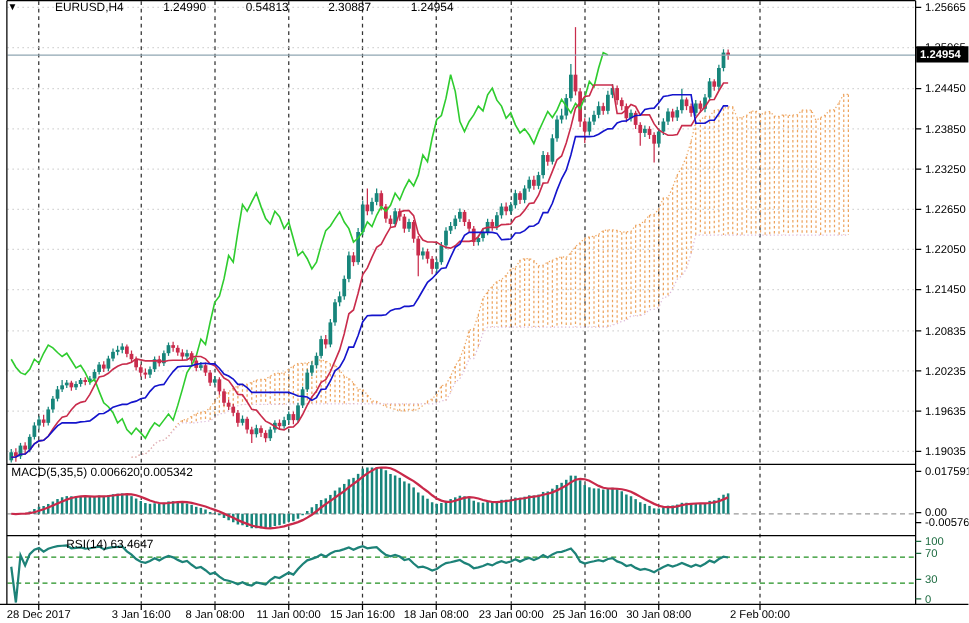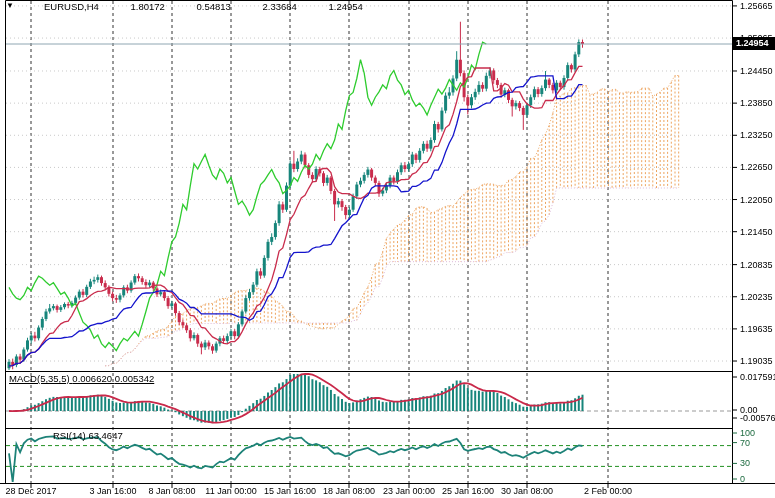--- a/index.html
+++ b/index.html
@@ -3,21 +3,21 @@
 <meta charset="utf-8">
 <style>
   html,body{margin:0;padding:0;background:#fff;}
   #app{position:relative;width:775px;height:498px;background:#fff;overflow:hidden;
        font-family:"Liberation Sans",sans-serif;-webkit-font-smoothing:none;}
   #chart-svg{position:absolute;left:0;top:0;}
   .ovl{position:absolute;color:#000;font-size:9.5px;white-space:nowrap;}
   #dd{left:6px;top:1px;font-size:8px;line-height:10px;cursor:pointer;}
   #title{left:20px;top:1px;}
   #title span{margin-right:5px;padding-left:24px;}
-  #macd-label{left:9px;top:373px;font-size:9.5px;text-decoration:underline;}
+  #macd-label{left:9px;top:373px;font-size:9.5px;}
   #rsi-label{left:9px;top:430px;font-size:9.5px;margin-left:44px;}
   #price-tag{position:absolute;left:733px;top:37px;width:42px;height:13px;background:#000;
      color:#fff;font-size:9px;font-weight:bold;line-height:13px;text-align:left;padding-left:3px;box-sizing:border-box;}
 </style>
 </head>
 <body>
 
 <div id="app">
   <svg id="chart-svg" width="775" height="498">
       <g>
@@ -769,23 +769,23 @@
         <text x="527" y="494" font-size="9px" font-family="Liberation Sans, sans-serif" fill="#000000" text-anchor="middle">30 Jan 08:00</text>
         <line x1="608" y1="483.5" x2="608" y2="488" stroke="#000" stroke-width="1"></line>
         <text x="608" y="494" font-size="9px" font-family="Liberation Sans, sans-serif" fill="#000000" text-anchor="middle">2 Feb 00:00</text>
       </g>
     </svg>
 
   <div class="ovl" id="dd">▼</div>
 
   <div class="ovl" id="title">
     <span>EURUSD,H4</span>
-    <span>1.80172</span>
+    <span>1.24990</span>
     <span>0.54813</span>
-    <span>2.33684</span>
+    <span>2.30887</span>
     <span>1.24954</span>
   </div>
 
   <div class="ovl" id="macd-label">
     <span>MACD(5,35,5)</span>
     <span>0.006620</span>
     <span>0.005342</span>
   </div>
 
   <div class="ovl" id="rsi-label">

